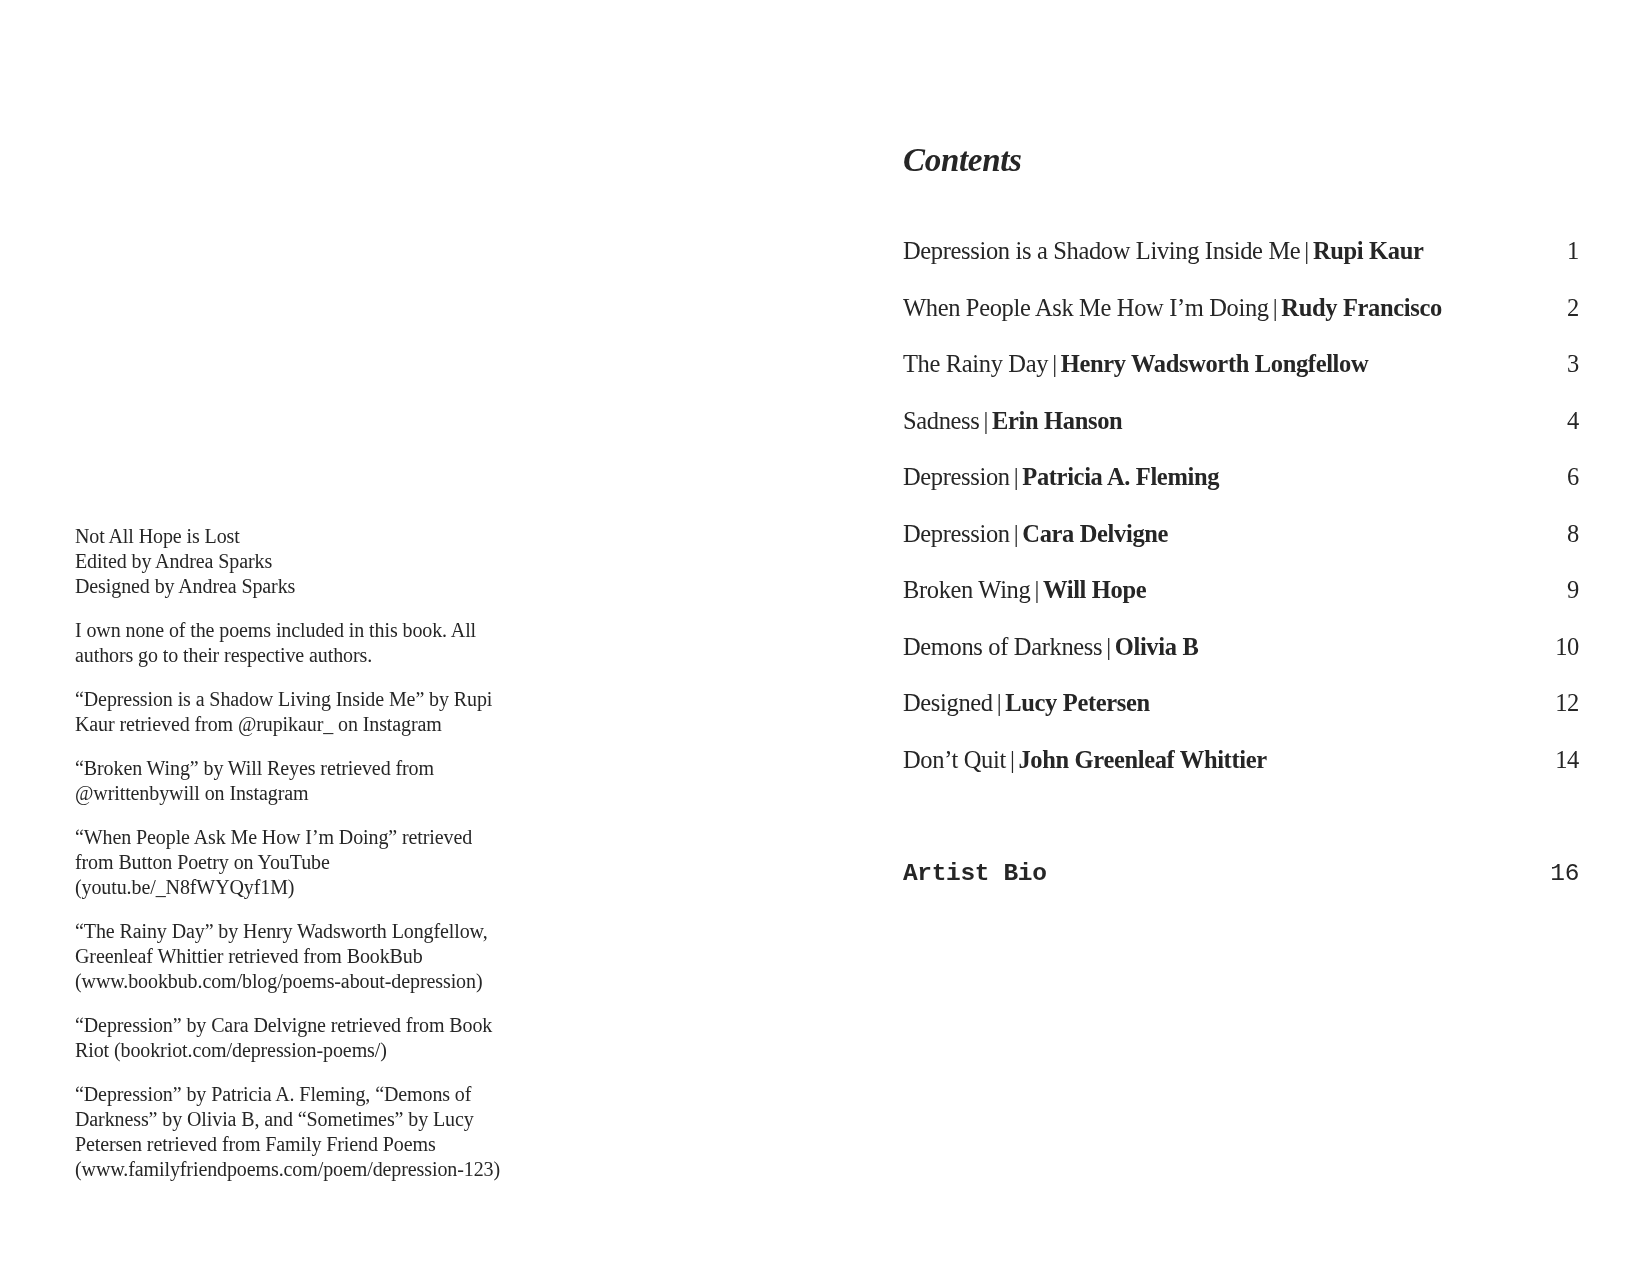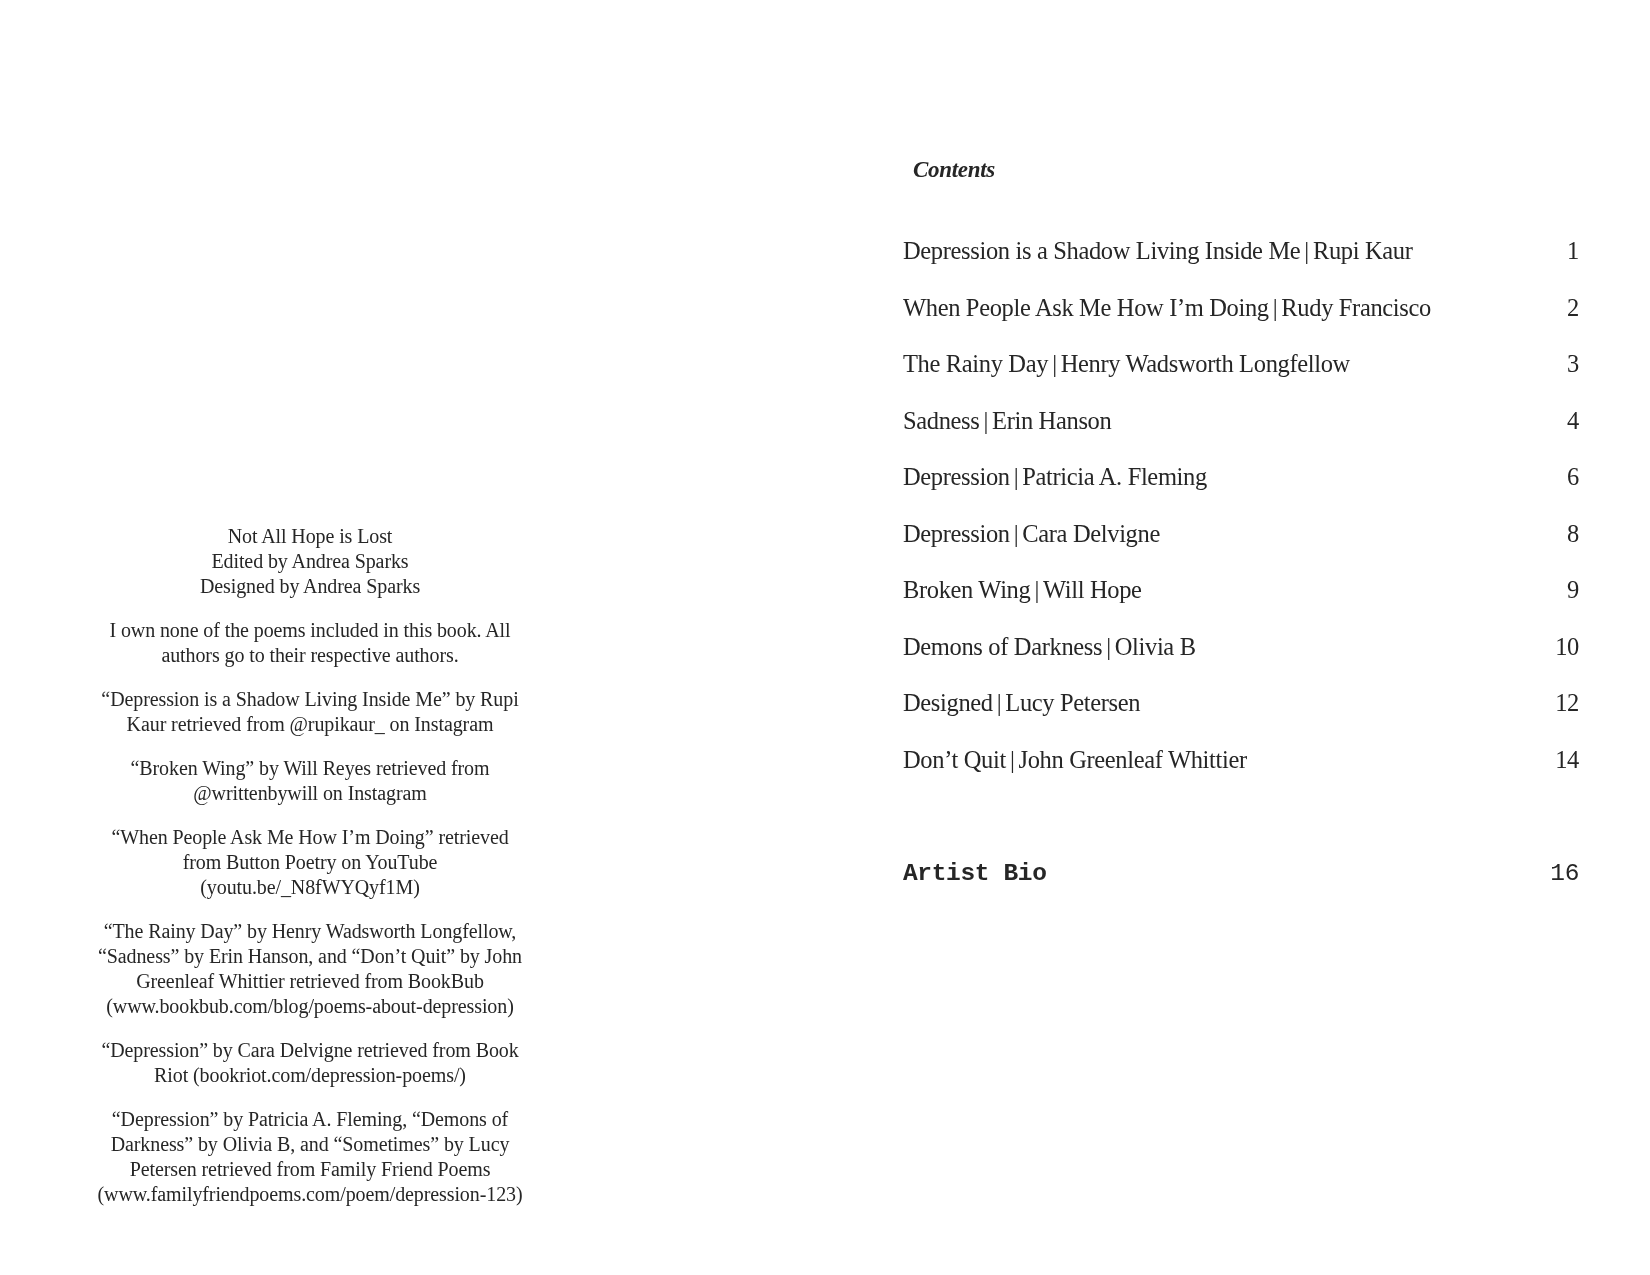--- a/index.html
+++ b/index.html
@@ -31,41 +31,40 @@
       position: absolute;
       left: 75px;
       top: 524px;
       width: 470px;
       font-size: 20px;
       line-height: 25px;
       letter-spacing: -0.1px;
     }
     .credits .block {
       margin: 0 0 19px 0;
-      text-align: center;
     }
     .credits .line {
       display: block;
       white-space: nowrap;
     }
 
     
     .right-page {
       position: absolute;
       left: 825px;
       top: 0;
       width: 825px;
       height: 1275px;
     }
     .contents-title {
       position: absolute;
       left: 78px;
       top: 140px;
-      margin: 10px;
-      font-size: 23px;
+      margin: 0;
+      font-size: 33px;
       font-weight: bold;
       font-style: italic;
       letter-spacing: -0.3px;
       line-height: 40px;
     }
     .toc {
       position: absolute;
       left: 78px;
       top: 236px;
       width: 676px;
@@ -82,21 +81,21 @@
       letter-spacing: -0.35px;
     }
     .toc-row .title {
       font-weight: normal;
     }
     .toc-row .sep {
       font-weight: normal;
       padding: 0 4px;
     }
     .toc-row .author {
-      font-weight: normal;
+      font-weight: bold;
     }
     .toc-row .page {
       position: absolute;
       right: 0;
       top: 0;
       font-weight: normal;
     }
     .toc-extra {
       position: absolute;
       left: 78px;
@@ -147,21 +146,20 @@
       </p>
 
       <p class="block">
         <span class="line">“When People Ask Me How I’m Doing” retrieved</span>
         <span class="line">from Button Poetry on YouTube</span>
         <span class="line">(youtu.be/_N8fWYQyf1M)</span>
       </p>
 
       <p class="block">
         <span class="line">“The Rainy Day” by Henry Wadsworth Longfellow,</span>
-        <span class="line">“Sadness” by Erin Hanson, and “Don’t Quit” by John</span>
         <span class="line">Greenleaf Whittier retrieved from BookBub</span>
         <span class="line">(www.bookbub.com/blog/poems-about-depression)</span>
       </p>
 
       <p class="block">
         <span class="line">“Depression” by Cara Delvigne retrieved from Book</span>
         <span class="line">Riot (bookriot.com/depression-poems/)</span>
       </p>
 
       <p class="block">

